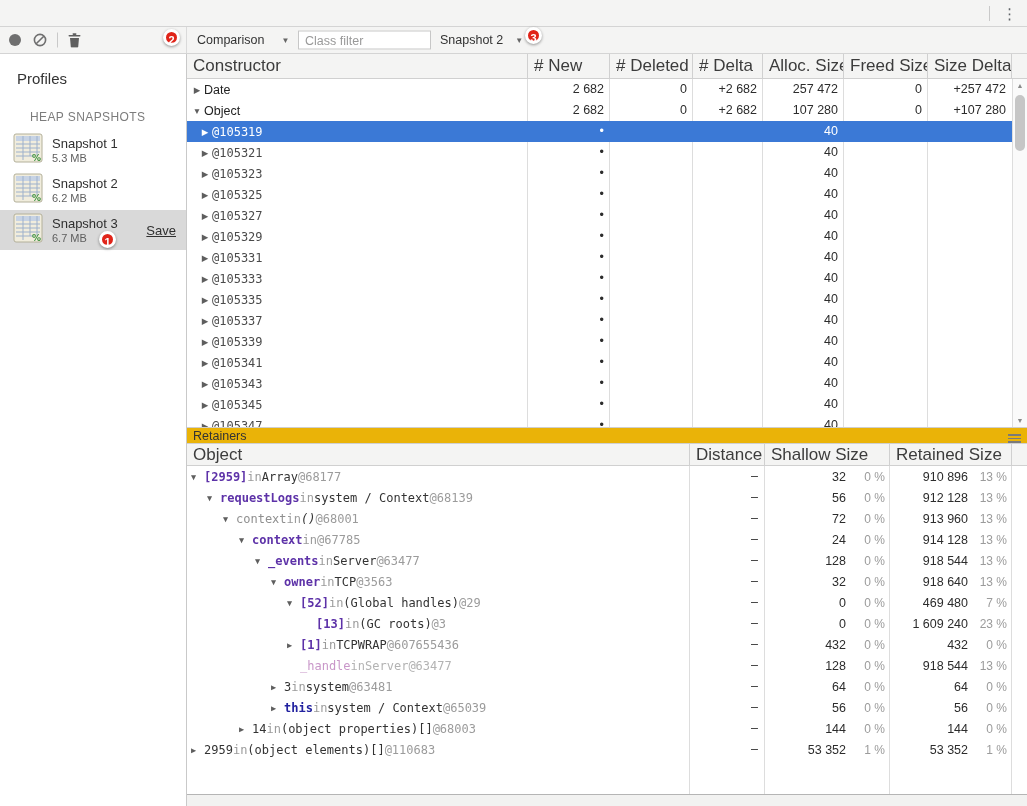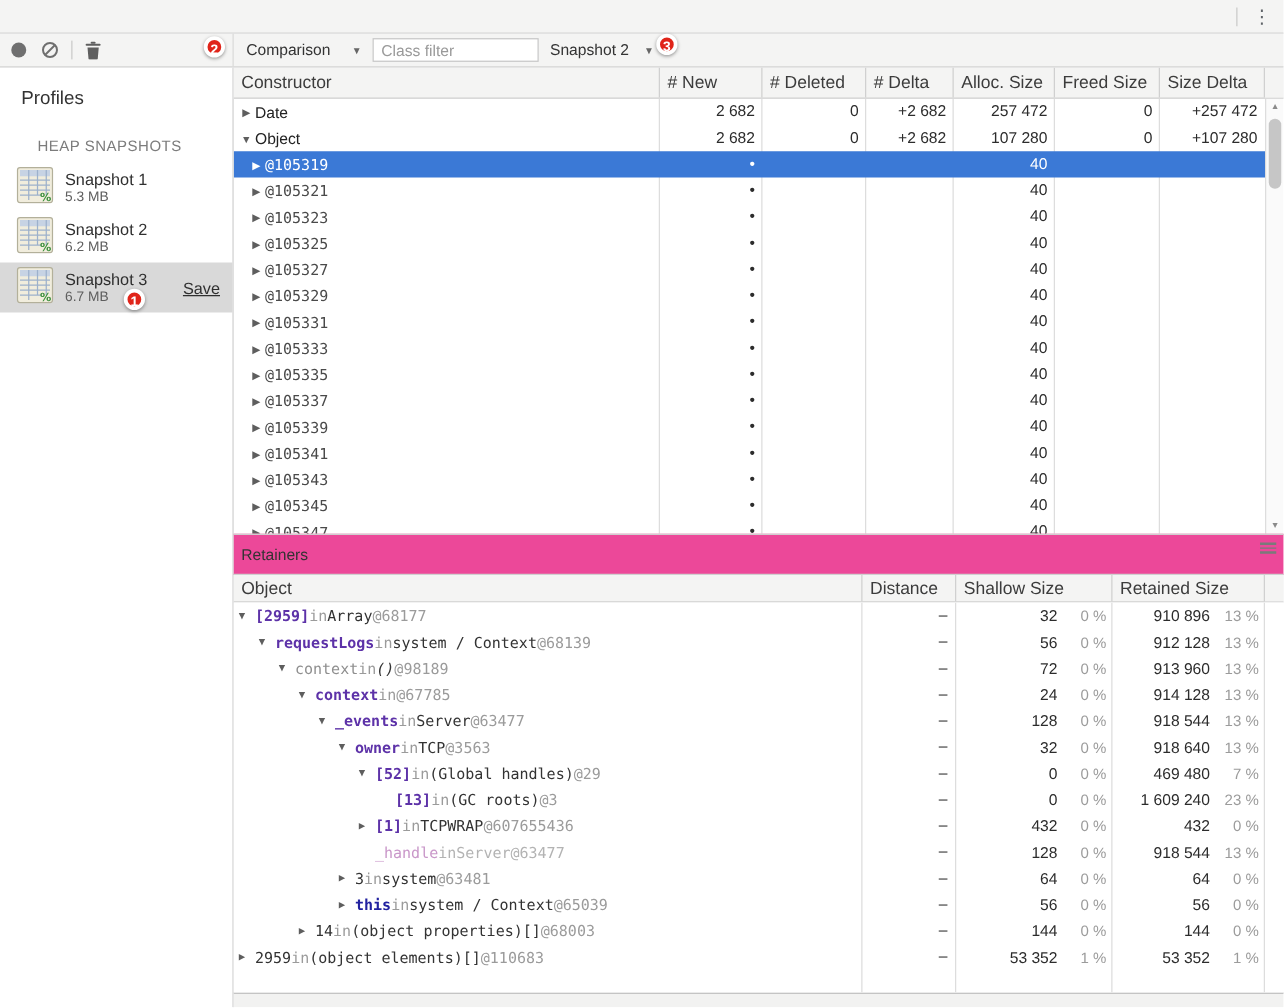--- a/index.html
+++ b/index.html
@@ -46,40 +46,40 @@
   .snap.selected{background:#d9d9d9;}
   .snap-info{display:flex;flex-direction:column;justify-content:center;}
   .snap-name{font-size:13px;color:#2f2f2f;line-height:16px;}
   .snap-size{font-size:11px;color:#5e5e5e;line-height:13px;}
   .save-link{margin-left:auto;margin-right:10px;font-size:13px;color:#2f2f2f;text-decoration:underline;cursor:pointer;}
   
   .main{width:840px;display:flex;flex-direction:column;background:#fff;}
   .heap{height:373px;}
   .heap-header,.ret-header{height:25px;background:#f4f4f3;border-bottom:1px solid #d0d0d0;display:flex;}
   .ret-header{height:22px;}
-  .hcell{border-right:1px solid #d0d0d0;font-size:14px;color:#3c3c3c;line-height:23px;padding-left:6px;white-space:nowrap;overflow:hidden;}
+  .hcell{border-right:1px solid #d0d0d0;font-size:17px;color:#3c3c3c;line-height:23px;padding-left:6px;white-space:nowrap;overflow:hidden;}
   .hcell.gutter{border-right:none;background:#f4f4f3;}
   .heap-body{height:348px;position:relative;overflow:hidden;}
   .cborder{position:absolute;top:0;bottom:0;width:1px;background:#ddd;}
   .hrow{height:21px;display:flex;width:825px;position:relative;}
   .hrow.sel{background:var(--selection-blue);}
   .hrow.sel .exp,.hrow.sel .oname,.hrow.sel .cname,.hrow.sel .num{color:#fff !important;}
   .cl{display:flex;align-items:center;padding-left:4px;overflow:hidden;white-space:nowrap;}
   .ind{width:8px;flex:none;}
   .exp{width:12px;flex:none;font-size:8.5px;color:#5e5e5e;text-align:center;}
   .cname{font-size:12.5px;color:#222;margin-left:1px;}
   .oname{font-family:"DejaVu Sans Mono",monospace;font-size:12px;color:#4a4a4a;margin-left:1px;}
   .num{text-align:right;padding-right:6px;font-size:12.5px;color:#2c2c2c;line-height:21px;white-space:nowrap;}
   
   .vscroll{position:absolute;right:0;top:0;bottom:0;width:15px;background:#fafafa;border-left:1px solid #ddd;}
   .vs-up,.vs-down{position:absolute;left:0;right:0;text-align:center;font-size:7px;color:#8a8a8a;}
   .vs-up{top:3px;} .vs-down{bottom:3px;}
   .vs-thumb{position:absolute;left:2px;width:10px;top:16px;height:56px;background:#c6c6c6;border-radius:5px;}
   
-  .retainers-bar{height:33px;background:#ec4899;border-top:1px solid #cfcfcf;border-bottom:1px solid #d0d0d0;display:flex;align-items:center;font-size:12.5px;color:#333;padding-left:6px;position:relative;}
+  .retainers-bar{height:17px;background:#eab308;border-top:1px solid #cfcfcf;border-bottom:1px solid #d0d0d0;display:flex;align-items:center;font-size:12.5px;color:#333;padding-left:6px;position:relative;}
   .menu-icon{position:absolute;right:6px;top:6px;display:flex;flex-direction:column;gap:2px;}
   .menu-icon i{display:block;width:13px;height:1.5px;background:#7a7a7a;}
   .ret-body{flex:1;position:relative;overflow:hidden;background:#fff;}
   .rrow{height:21px;display:flex;width:825px;}
   .rc-obj{width:503px;display:flex;align-items:center;white-space:nowrap;overflow:hidden;font-family:"DejaVu Sans Mono",monospace;font-size:12px;}
   .exp2{width:13px;flex:none;font-size:8.5px;color:#5e5e5e;text-align:left;}
   .rc-dist{width:75px;text-align:right;padding-right:7px;font-size:12.5px;color:#2c2c2c;line-height:21px;}
   .rc-sh,.rc-rt{display:flex;justify-content:flex-end;align-items:center;}
   .rc-sh{width:125px;} .rc-rt{width:122px;}
   .val{font-size:12.5px;color:#2c2c2c;white-space:nowrap;}
@@ -485,21 +485,21 @@
               <span class="val">912 128</span>
               <span class="pct">13 %</span>
             </div>
           </div>
           <div class="rrow">
             <div class="rc-obj" style="padding-left: 36px;">
               <span class="exp2">▼</span>
               <span class="tn-ctx">context</span> 
               <span class="t-in">in</span> 
               <span class="t-obj" style="font-style: italic;">()</span> 
-              <span class="t-id">@98189</span>
+              <span class="t-id">@68001</span>
             </div>
             <div class="rc-dist">–</div>
             <div class="rc-sh">
               <span class="val">72</span>
               <span class="pct">0 %</span>
             </div>
             <div class="rc-rt">
               <span class="val">913 960</span>
               <span class="pct">13 %</span>
             </div>

